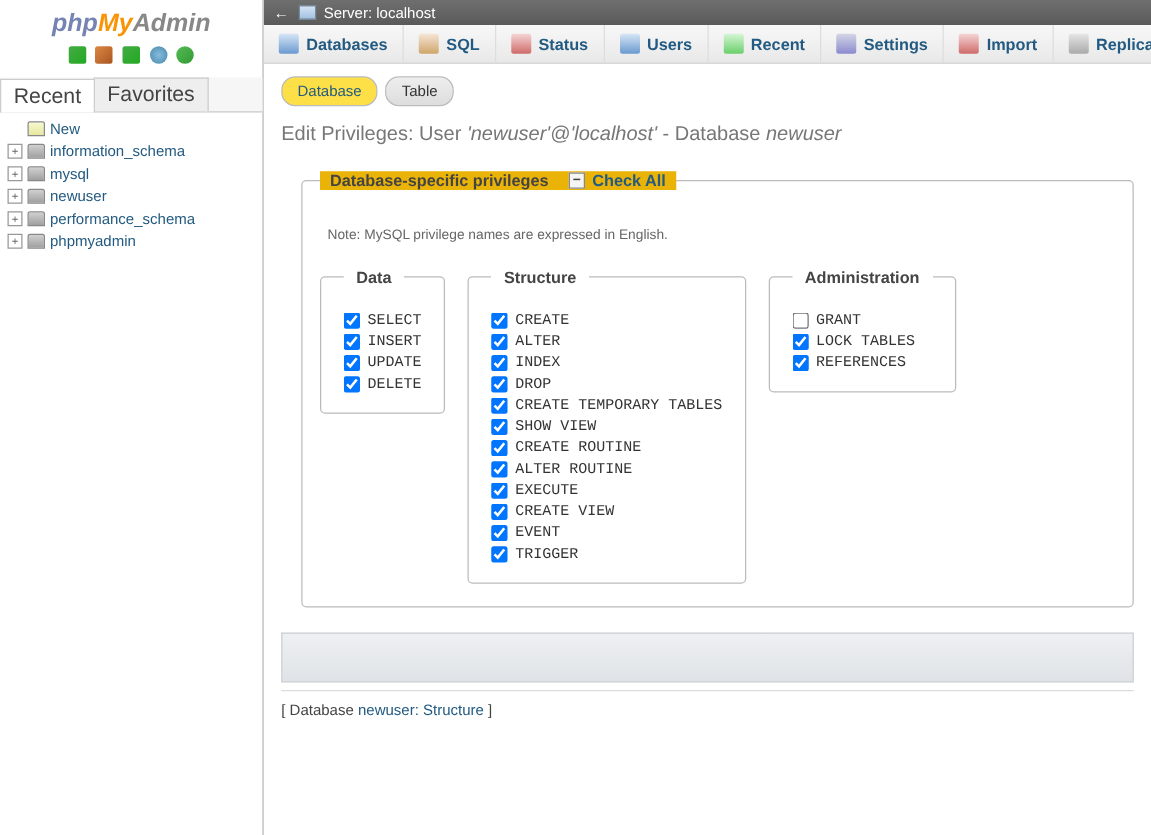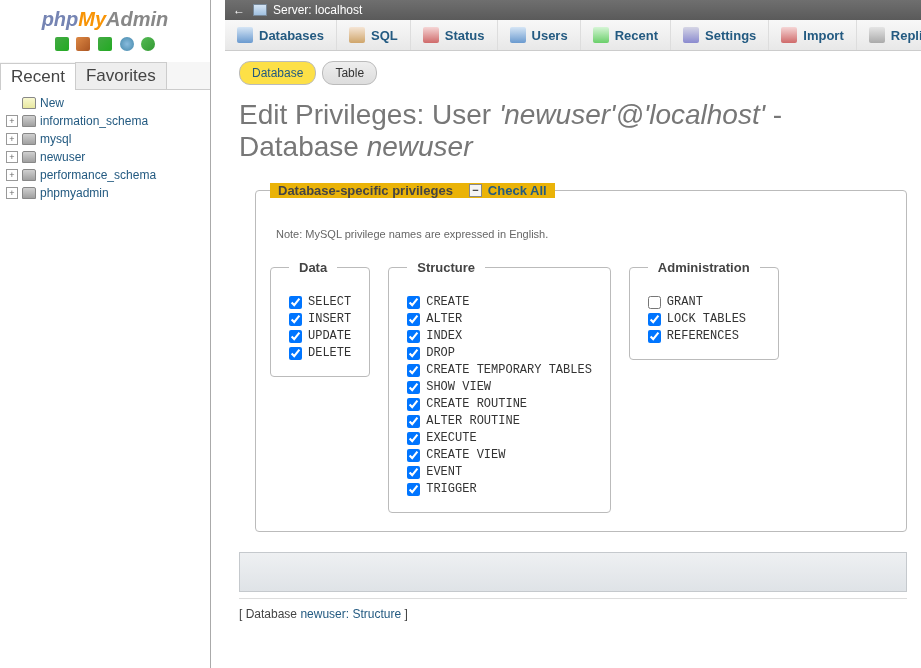--- a/index.html
+++ b/index.html
@@ -1,17 +1,17 @@
 <!DOCTYPE html>
 <html><head>
 <meta charset="utf-8">
 <style>
 * { box-sizing: border-box; margin: 0; padding: 0; }
 body { font-family: sans-serif; font-size: 13px; color: #444; background: #fff; overflow: hidden; }
-.container { display: flex; width: 921px; height: 668px; gap: 14px; }
+.container { display: flex; width: 921px; height: 668px; }
 
 
 .sidebar { width: 211px; background: #fff; border-right: 1px solid #aaa; display: flex; flex-direction: column; }
 .logo { padding: 8px 12px 4px; text-align: center; }
 .logo-text { font-family: Verdana, sans-serif; font-size: 20px; font-weight: bold; font-style: italic; }
 .logo-php { color: #7584b3; }
 .logo-my { color: #f89406; }
 .logo-admin { color: #888; font-style: italic; }
 .logo-icons { text-align: center; padding: 2px 0 8px; }
 .logo-icons span { display: inline-block; width: 14px; height: 14px; margin: 0 2px; cursor: pointer; }
@@ -48,21 +48,21 @@
 .mi-export { background: linear-gradient(#d5f5d5,#6acf6a); }
 .mi-import { background: linear-gradient(#f5d5d5,#cf6a6a); }
 .mi-settings { background: linear-gradient(#d5d5e5,#8a8acf); }
 .mi-repl { background: linear-gradient(#e5e5e5,#aaa); }
 
 .content { flex: 1; padding: 10px 14px; overflow: auto; }
 .subtabs { display: flex; gap: 6px; margin-bottom: 14px; }
 .subtab { padding: 4px 12px; border: 1px solid #bbb; border-radius: 11px; font-size: 12px; color: #235a81; cursor: pointer; background: #fde047; }
 .subtab.active { background: linear-gradient(#eee,#ddd); color: #333; }
 
-h2.title { font-size: 28px; font-weight: normal; color: #777; margin: 10px 0 20px; }
+h2.title { font-size: 16px; font-weight: normal; color: #777; margin: 10px 0 20px; }
 h2.title .em { font-style: italic; color: #777; }
 
 fieldset.main-fs { border: 1px solid #bbb; border-radius: 4px; padding: 14px 14px 18px; margin: 0 0 20px 16px; position: relative; }
 fieldset.main-fs > legend { font-weight: bold; font-size: 13px; padding: 0 8px; color: #444; background: #eab308; }
 .legend-row { display: flex; align-items: center; gap: 16px; }
 .checkall { color: #235a81; font-weight: bold; cursor: pointer; font-size: 13px; }
 .collapse-btn { width: 13px; height: 13px; border: 1px solid #888; font-size: 11px; line-height: 11px; text-align: center; cursor: pointer; background: #f5f5f5; }
 
 .note { font-size: 11px; color: #666; margin: 16px 0 20px 6px; }
 

